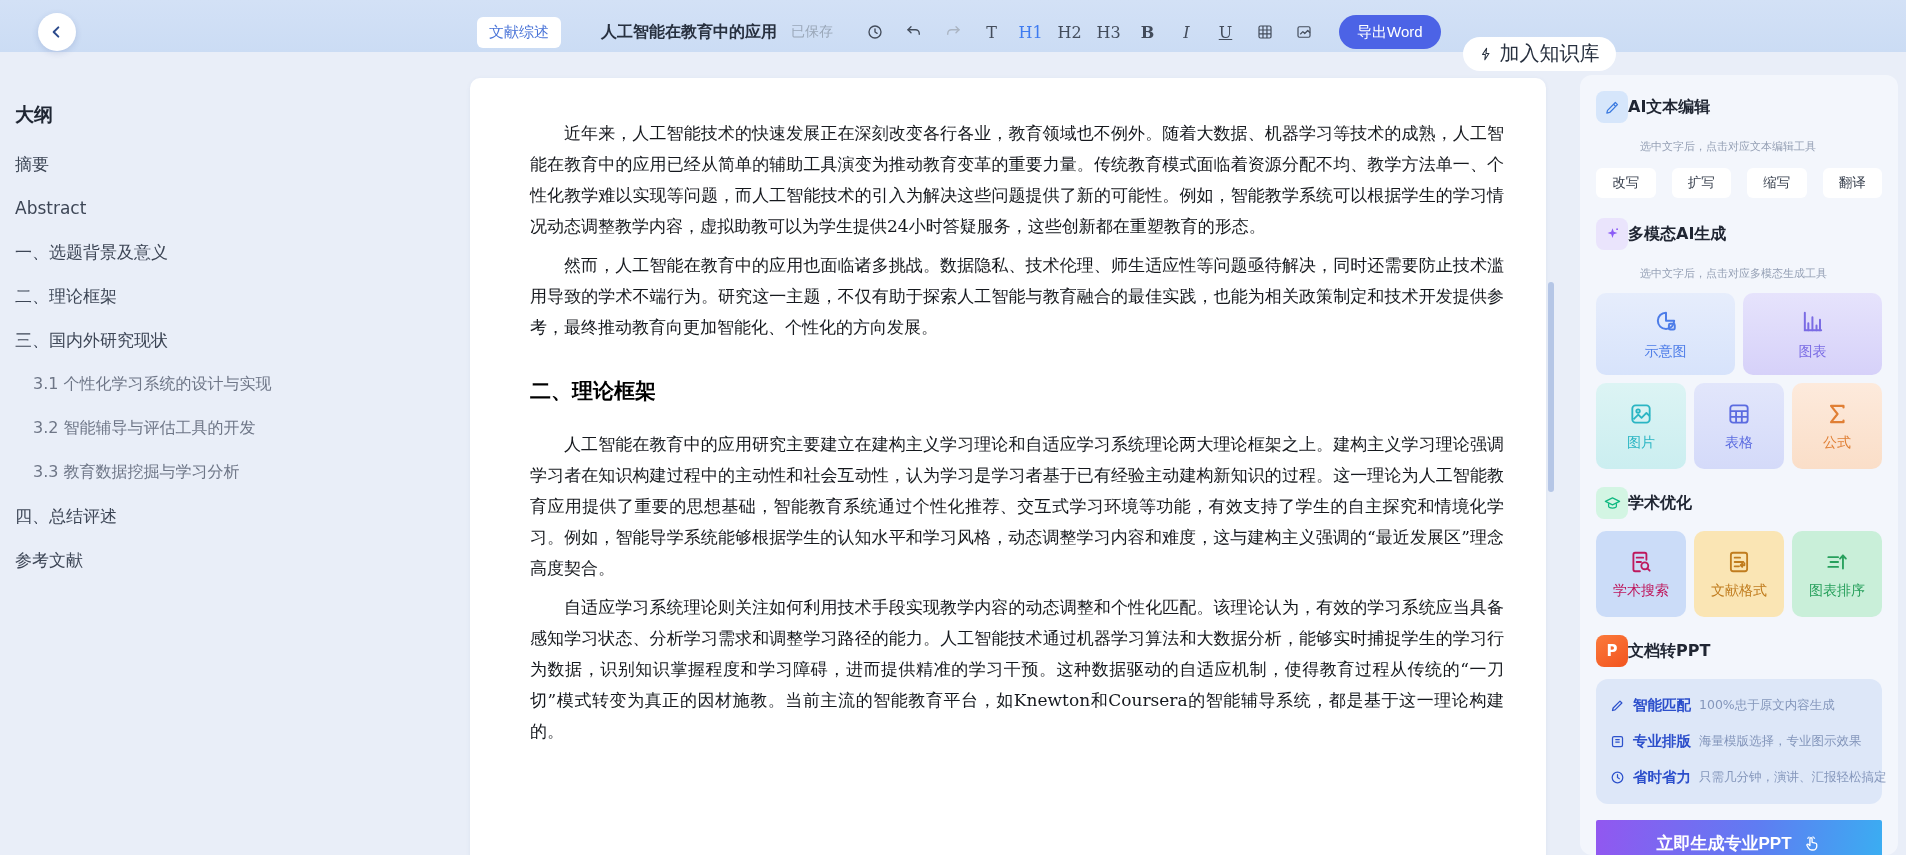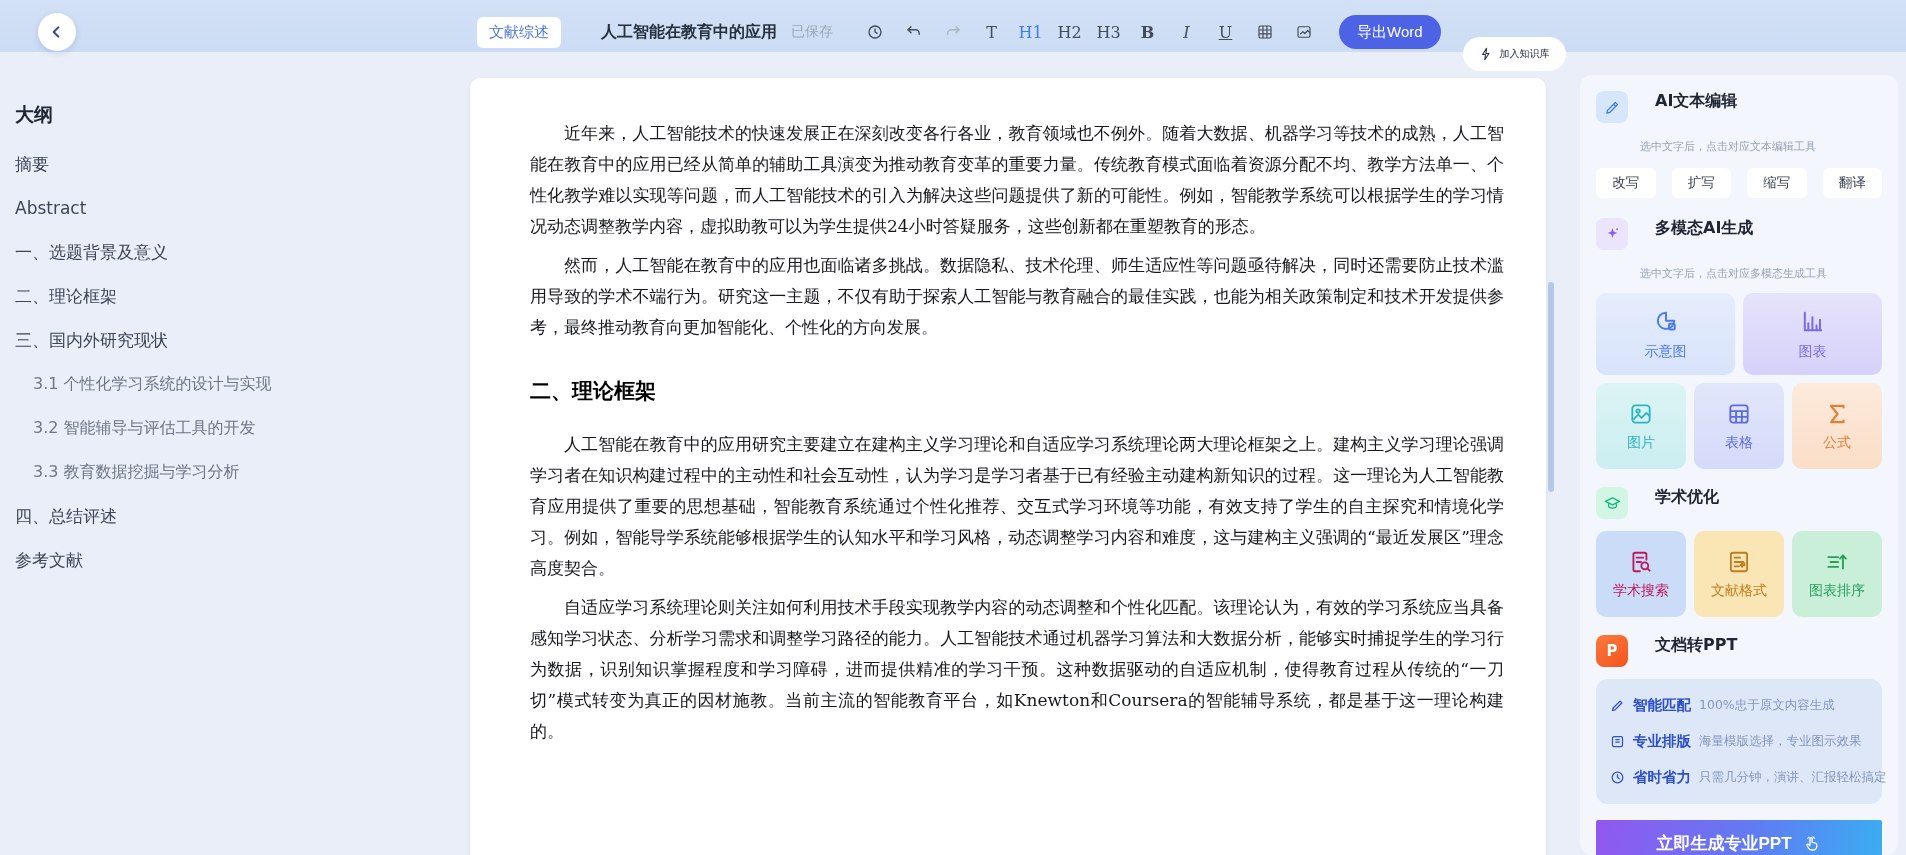--- a/index.html
+++ b/index.html
@@ -22,21 +22,21 @@
              color:#434c5b; cursor:pointer; border-radius:6px; }
   .tb-icon.dim { color:#aab4c2; }
   .fmt { font-size:16px; color:#434c5b; font-family:"DejaVu Serif","Liberation Serif",serif; }
   .fmt.active { color:#3e7bf0; }
   .fmt.b { font-weight:bold; }
   .fmt.i { font-style:italic; }
   .fmt.u { text-decoration:underline; }
   .export-btn { margin-left:16px; height:34px; padding:0 18px; border:none; border-radius:17px;
                 background:#4c63e6; color:#fff; font-size:15px; cursor:pointer; }
   .kb-btn { margin-left:22px; height:34px; padding:0 16px; border:none; border-radius:17px;
-            background:#fff; color:#27303f; font-size:10px; cursor:pointer;
+            background:#fff; color:#27303f; font-size:20px; cursor:pointer;
             display:flex; align-items:center; gap:7px;margin-top:43px; }
 
   
   .outline { position:absolute; left:15px; top:102px; width:400px; }
   .outline-title { font-size:19px; font-weight:bold; color:#1f2633; margin-bottom:26px; }
   .outline-item { font-size:17px; color:#3d4656; line-height:20px; margin-bottom:24px; cursor:pointer; }
   .outline-item.sub { font-size:16px; color:#6e7687; padding-left:18px; }
 
   
   .doc-card { position:absolute; left:470px; top:78px; width:1076px; height:780px;
@@ -45,21 +45,21 @@
   .doc-card p { font-family:"DejaVu Serif","Liberation Serif",serif; font-size:17px; line-height:31px;
                 color:#15181d; text-align:justify; text-indent:2em; margin-bottom:8px; }
   .doc-card h2 { font-family:"DejaVu Serif","Liberation Serif",serif; font-size:21px; font-weight:bold;
                  color:#000; margin:34px 0 24px 0; }
   .doc-scrollbar { position:absolute; left:1548px; top:282px; width:6px; height:210px;
                    background:#b5c6e6; border-radius:3px; cursor:pointer; }
 
   
   .ai-panel { position:absolute; left:1580px; top:75px; width:318px; height:780px;
               background:#f3f6fc; border-radius:12px; padding:16px; }
-  .sec-head { display:flex; gap:27px; }
+  .sec-head { display:flex; align-items:center; gap:0; }
   .sec-icon { width:32px; height:32px; border-radius:8px; display:flex; align-items:center; justify-content:center; flex:none; }
   .sec-title { font-size:16px; font-weight:bold; color:#202633; }
   .sec-sub { font-size:11px; color:#95a0b5; margin:16px 0 0 44px; }
   .edit-btns { display:flex; gap:16px; margin:14px 0 20px 0;align-items:flex-end; }
   .edit-btn { flex:1; height:30px; background:#fff; border:none; border-radius:6px;
               font-size:13.5px; color:#39414f; cursor:pointer; }
   .cards-row { display:flex; gap:8px; margin-top:12px; }
   .gen-card { border-radius:10px; display:flex; flex-direction:column; align-items:center;
               justify-content:center; gap:7px; cursor:pointer; flex:1; }
   .gen-card .lbl { font-size:14px; }

